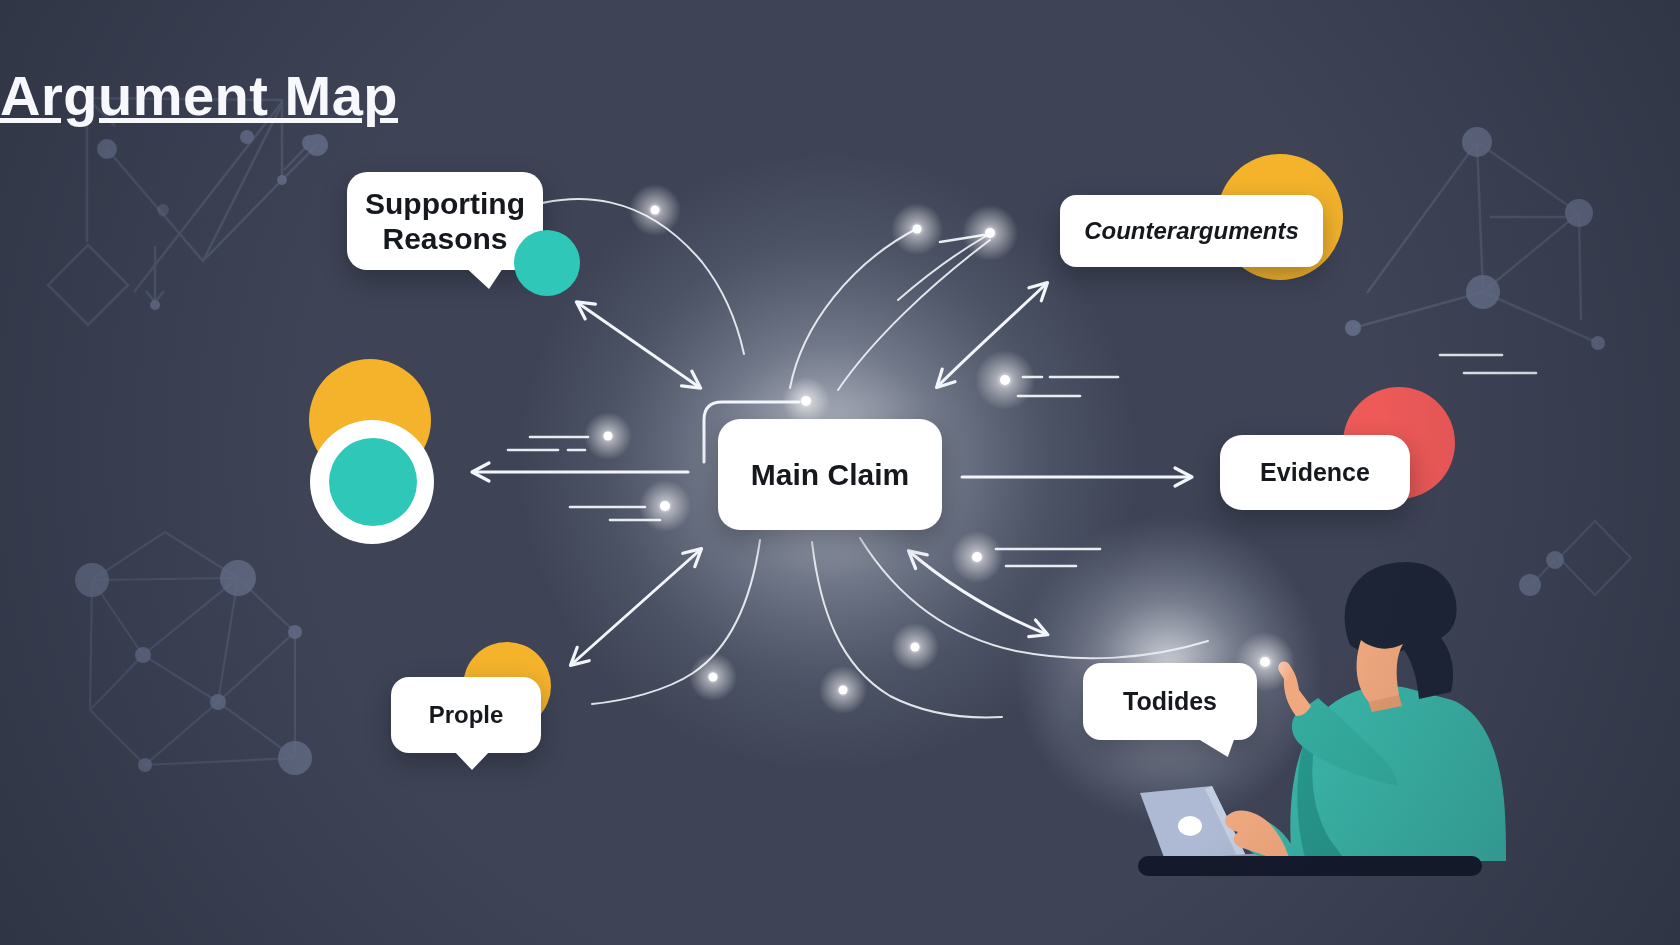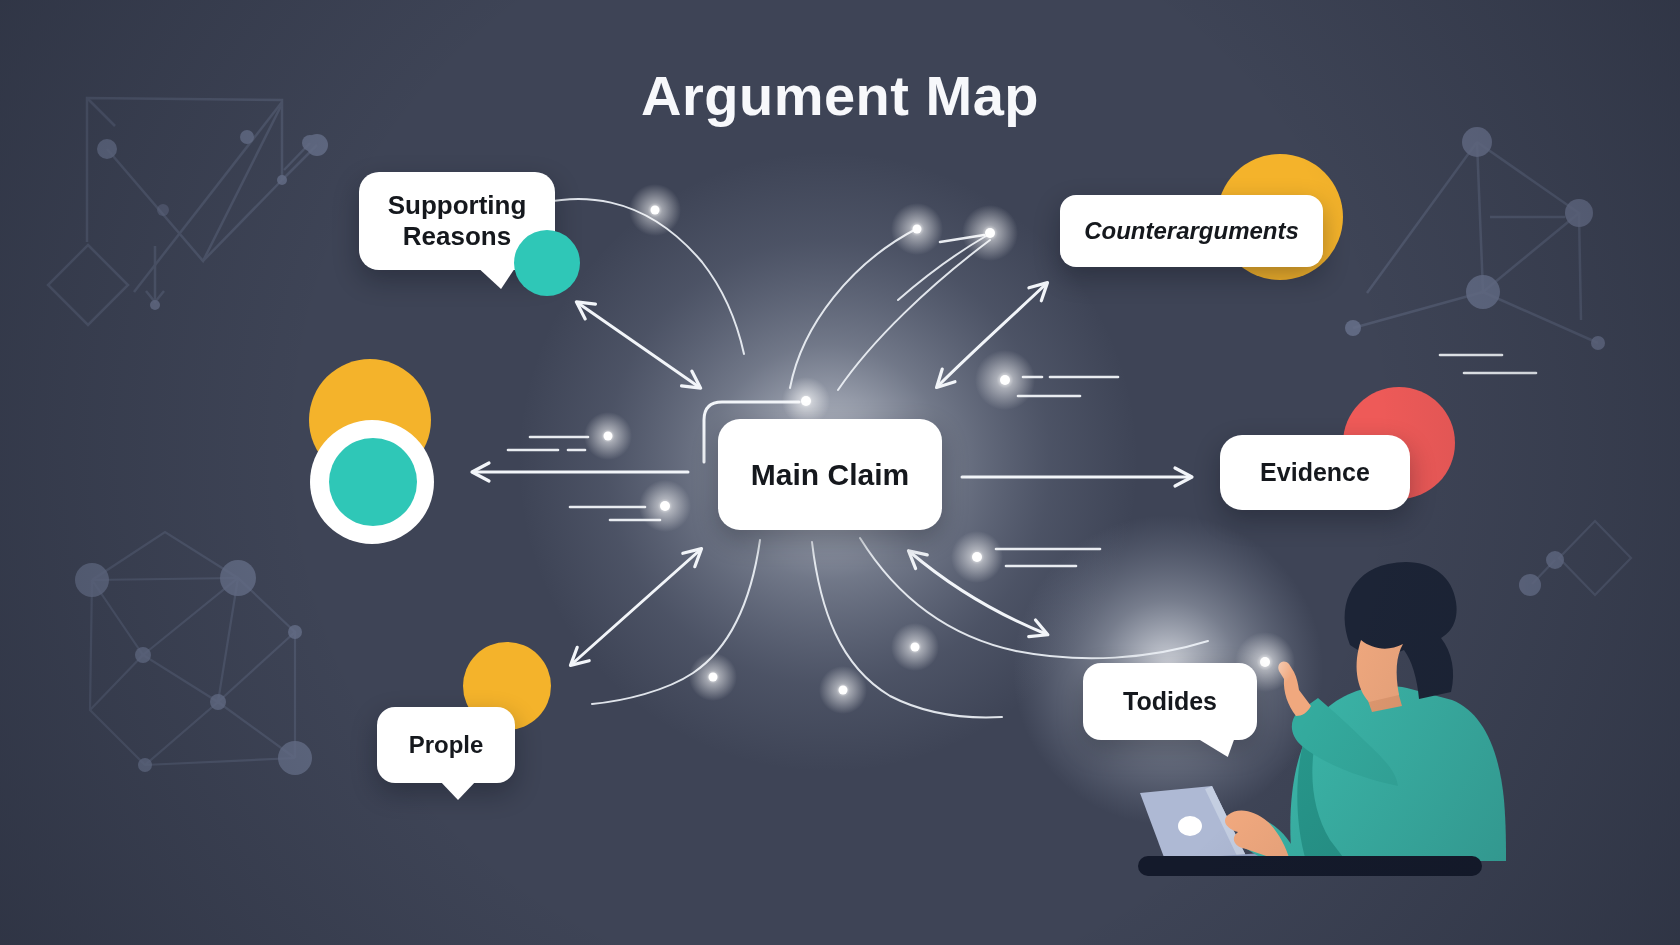--- a/index.html
+++ b/index.html
@@ -8,44 +8,44 @@
     background:#3e4456;
     font-family:"Liberation Sans","DejaVu Sans",sans-serif;
   }
   #art{position:absolute;left:0;top:0;z-index:1;}
   #vignette{
     position:absolute;left:0;top:0;width:1680px;height:945px;z-index:2;pointer-events:none;
     background:radial-gradient(circle at 50% 47%, rgba(0,0,0,0) 55%, rgba(14,18,30,0.30) 100%);
   }
   .title{
     position:absolute;left:0;top:68px;width:1680px;z-index:3;
-    text-align:center;font-size:56px;font-weight:700;letter-spacing:.5px;
-    color:#f7f8fb;line-height:1;
+    text-align:left;font-size:56px;font-weight:700;letter-spacing:.5px;
+    color:#f7f8fb;line-height:1;text-decoration:underline;
   }
   .bubble{
     position:absolute;z-index:3;background:#ffffff;color:#15181d;
     display:flex;align-items:center;justify-content:center;text-align:center;
     font-weight:700;box-shadow:0 10px 26px rgba(9,12,22,.32);
   }
   .bubble span{display:block;line-height:1.18;}
   .bubble::after{content:none;}
-  .b-supporting{left:347px;top:172px;width:196px;height:98px;border-radius:20px;font-size:26px;margin-left:12px;}
+  .b-supporting{left:347px;top:172px;width:196px;height:98px;border-radius:20px;font-size:30px;}
   .b-supporting::after{
     content:"";position:absolute;bottom:-19px;left:116px;width:42px;height:24px;
     background:#fff;clip-path:polygon(0 0,100% 0,62% 100%);
   }
   .b-counter{left:1060px;top:195px;width:263px;height:72px;border-radius:16px;font-size:24px;font-style:italic;}
   .b-main{left:718px;top:419px;width:224px;height:111px;border-radius:22px;font-size:30px;}
   .b-evidence{left:1220px;top:435px;width:190px;height:75px;border-radius:22px;font-size:25px;}
   .b-todides{left:1083px;top:635px;width:174px;height:77px;border-radius:18px;font-size:25px;margin-top:28px;}
   .b-todides::after{
     content:"";position:absolute;bottom:-17px;right:22px;width:40px;height:20px;
     background:#fff;clip-path:polygon(0 0,100% 0,82% 100%);
   }
-  .b-prople{left:377px;top:677px;width:138px;height:76px;border-radius:18px;font-size:24px;margin-top:30px;}
+  .b-prople{left:391px;top:677px;width:150px;height:76px;border-radius:18px;font-size:24px;}
   .b-prople::after{
     content:"";position:absolute;bottom:-17px;left:62px;width:38px;height:20px;
     background:#fff;clip-path:polygon(0 0,100% 0,50% 100%);
   }
   .teal-dot{
     position:absolute;left:514px;top:230px;width:66px;height:66px;border-radius:50%;
     background:#2fc7b7;z-index:4;
   }
 </style>
 </head>

